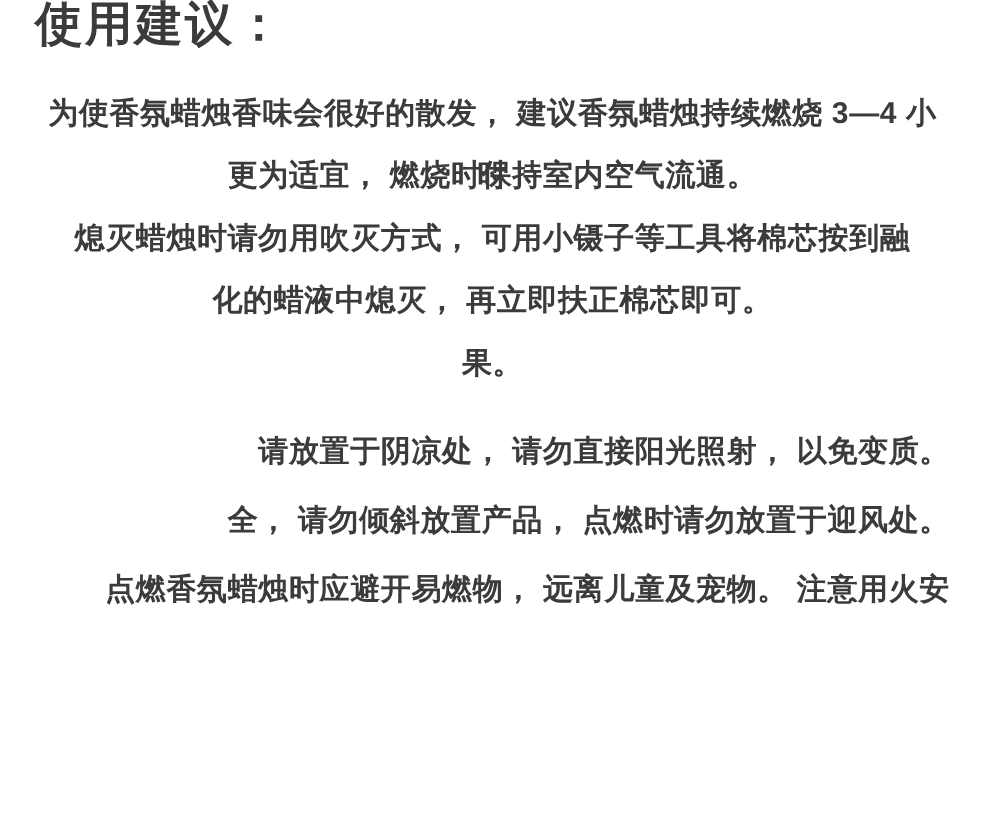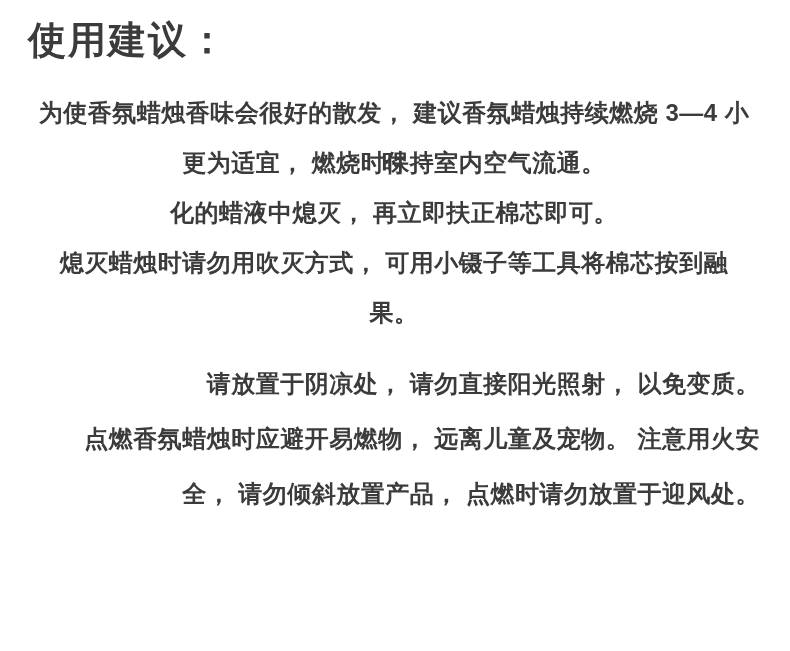--- a/index.html
+++ b/index.html
@@ -21,22 +21,20 @@
   }
   .heading {
     font-size: 38px;
     font-weight: 700;
     letter-spacing: 2px;
     line-height: 1.1;
     margin: 0;
     color: #3b3b3b;
   }
   .heading-usage {
-    padding-top: 22px;
-    font-family: Liberation Mono, monospace;
   }
   .heading-tips {
     padding-top: 20px;
   }
   .para {
     margin: 0;
   }
   .para-usage {
     padding-top: 24px;
   }
@@ -64,27 +62,27 @@
 </head>
 <body>
 
 <div class="page">
 
   <section>
     <h1 class="heading heading-usage">使用建议：</h1>
     <div class="para para-usage">
       <div class="line">为使香氛蜡烛香味会很好的散发， 建议香氛蜡烛持续燃烧 3—4 小时</div>
       <div class="line">更为适宜， 燃烧时保持室内空气流通。</div>
+      <div class="line">熄灭蜡烛时请勿用吹灭方式， 可用小镊子等工具将棉芯按到融</div>
       <div class="line">化的蜡液中熄灭， 再立即扶正棉芯即可。</div>
-      <div class="line">熄灭蜡烛时请勿用吹灭方式， 可用小镊子等工具将棉芯按到融</div>
       <div class="line">果。</div>
     </div>
   </section>
 
   <section>
     <div class="para para-tips">
       <div class="line">请放置于阴凉处， 请勿直接阳光照射， 以免变质。</div>
+      <div class="line">全， 请勿倾斜放置产品， 点燃时请勿放置于迎风处。</div>
       <div class="line">点燃香氛蜡烛时应避开易燃物， 远离儿童及宠物。 注意用火安</div>
-      <div class="line">全， 请勿倾斜放置产品， 点燃时请勿放置于迎风处。</div>
     </div>
   </section>
 
 </div>
 
 </body></html>

